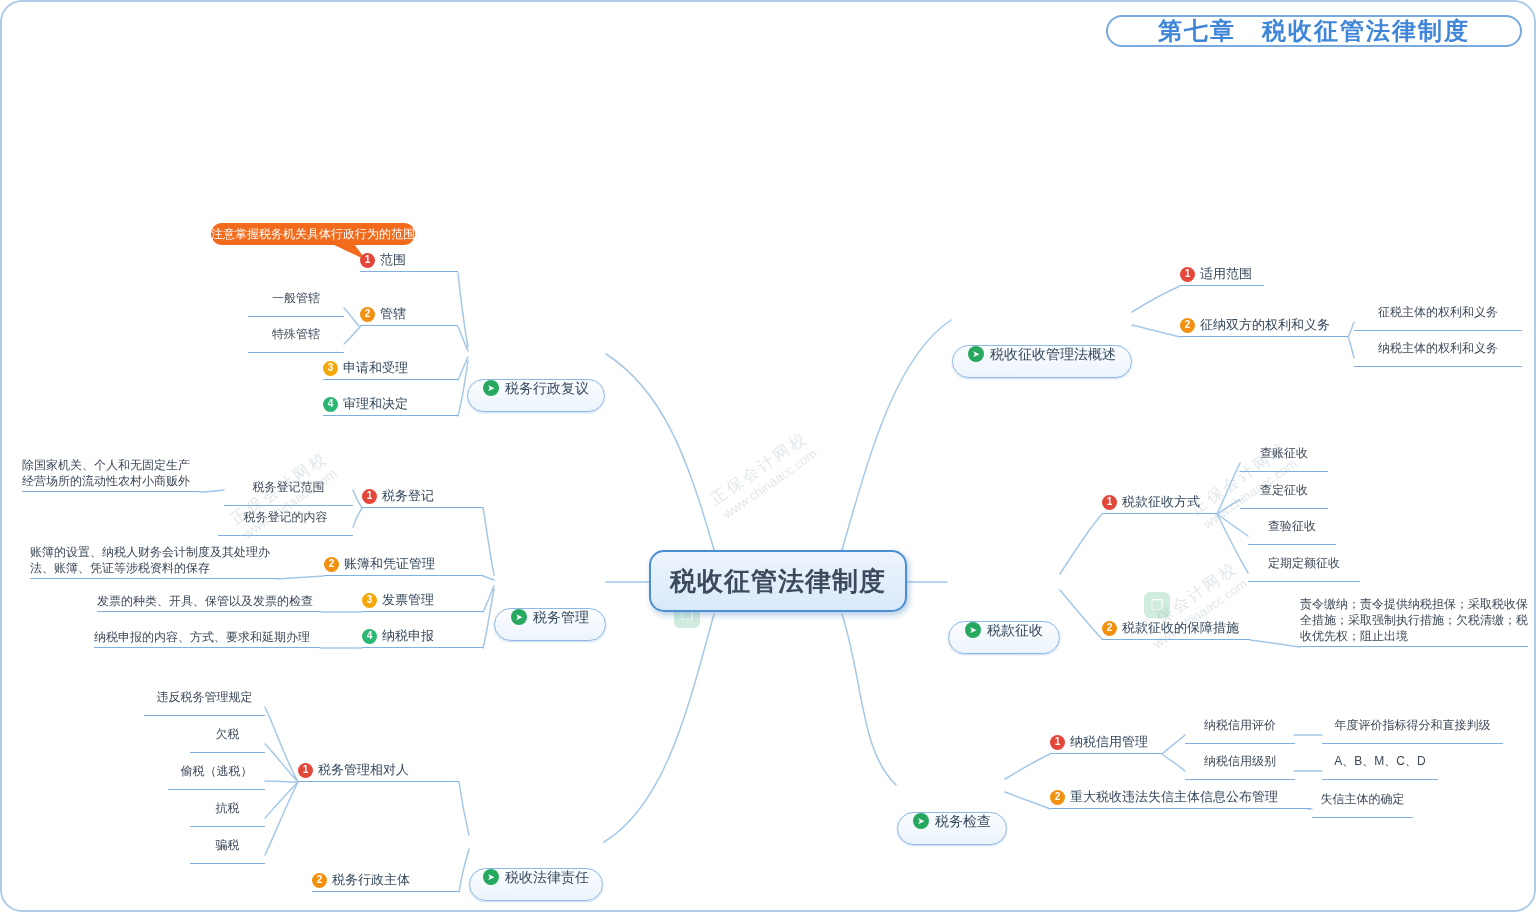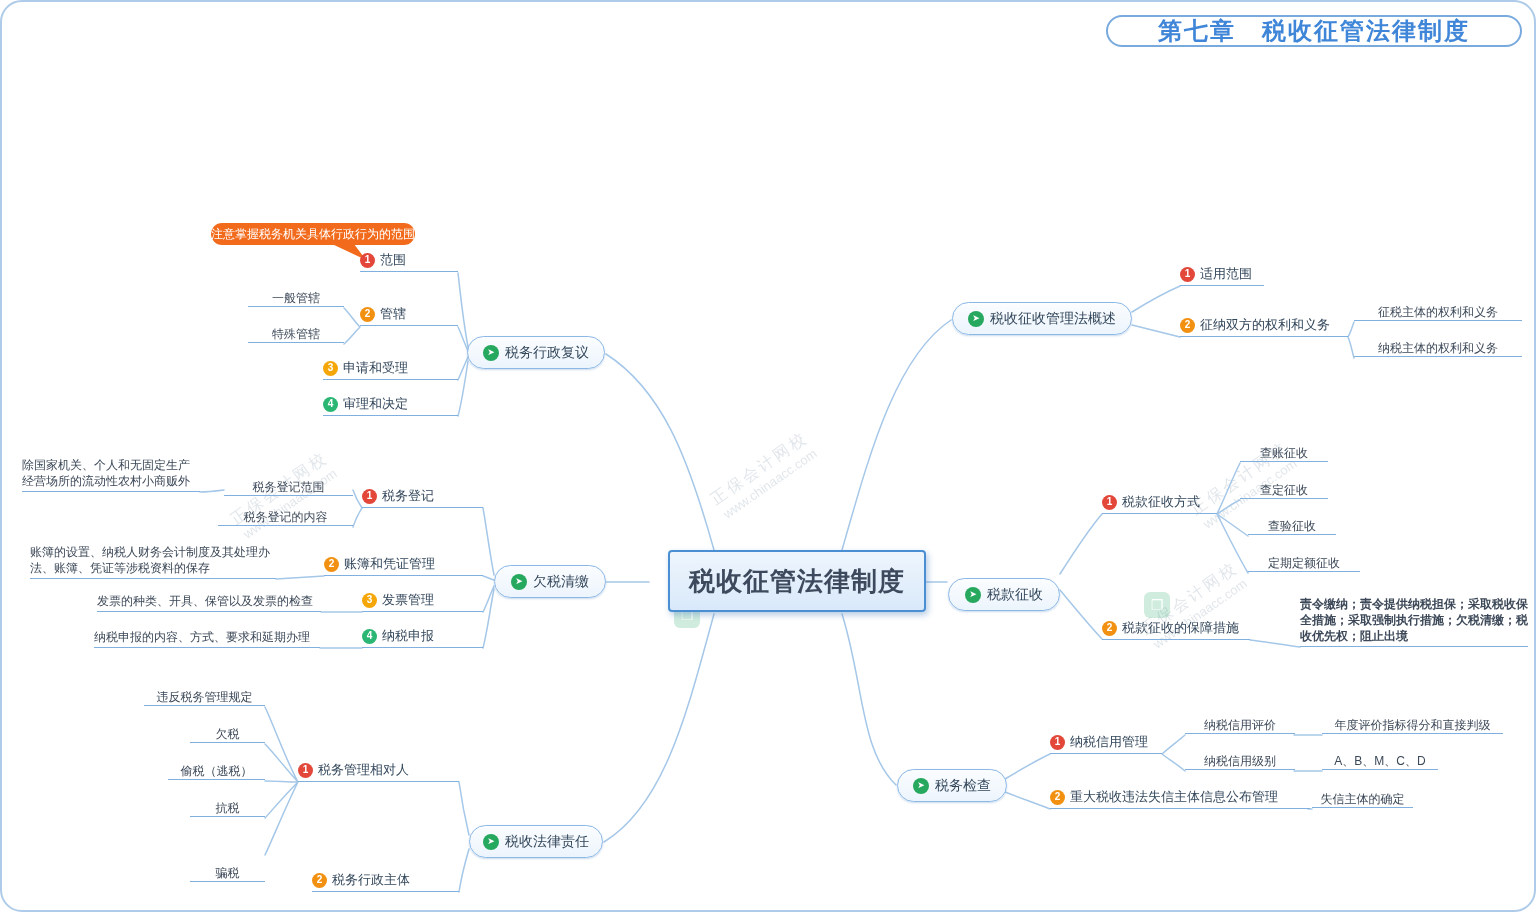--- a/index.html
+++ b/index.html
@@ -6,48 +6,48 @@
   body{font-family:"Liberation Sans","DejaVu Sans",sans-serif;}
   .canvas{position:relative;width:1536px;height:912px;box-sizing:border-box;
           background:#ffffff;border:2px solid #aecbe9;border-radius:22px;overflow:hidden;}
   svg.links{position:absolute;left:0;top:0;z-index:1;}
   
   .chapter{position:absolute;left:1104px;top:13px;width:416px;height:32px;z-index:3;
            box-sizing:border-box;border:2px solid #79aade;border-radius:26px;
            display:flex;align-items:center;justify-content:center;
            font-size:24px;font-weight:bold;color:#3f86d8;letter-spacing:2px;background:#fff;}
   
-  .center-node{position:absolute;left:666px;top:548px;width:258px;height:62px;z-index:3;
-           box-sizing:border-box;border:2px solid #4a8fd4;border-radius:4px;
+  .center-node{position:absolute;left:647px;top:548px;width:258px;height:62px;z-index:3;
+           box-sizing:border-box;border:2px solid #4a8fd4;border-radius:15px;
            background:linear-gradient(180deg,#eef5fd 0%,#d9e9fa 100%);
            box-shadow:2px 3px 6px rgba(90,140,190,.45);
            display:flex;align-items:center;justify-content:center;
            font-size:26px;font-weight:bold;color:#3d4a5d;letter-spacing:1px;}
   
   .bnode{position:absolute;z-index:3;box-sizing:border-box;height:33px;
-         display:flex;align-items:center;justify-content:center;gap:6px;
+         display:flex;justify-content:center;gap:6px;
          padding:0 10px;background:linear-gradient(180deg,#fbfdff 0%,#ecf4fc 100%);
          border:1px solid #8cb8e6;border-radius:17px;
          box-shadow:0 1px 2px rgba(100,150,200,.35);
-         font-size:14px;color:#33475b;white-space:nowrap;}
+         font-size:14px;color:#33475b;white-space:nowrap;margin-top:43px;}
   .node-icon{width:16px;height:16px;border-radius:50%;background:#27a85f;flex:0 0 16px;
          display:flex;align-items:center;justify-content:center;color:#fff;font-size:9px;}
   .node-icon::before{content:"➤";line-height:1;}
   
   .item{position:absolute;z-index:2;box-sizing:border-box;height:20px;
         display:flex;align-items:center;gap:5px;
         font-size:13px;color:#33475b;white-space:nowrap;
         border-bottom:1px solid #7fb0e0;padding-bottom:3px;}
   .badge{width:15px;height:15px;border-radius:50%;flex:0 0 15px;color:#fff;
         display:flex;align-items:center;justify-content:center;
         font-size:10px;font-weight:bold;line-height:1;}
   .b1{background:#e2473a;} .b2{background:#f29111;} .b3{background:#f5a70a;} .b4{background:#2bb673;}
   
   .leaf{position:absolute;z-index:2;box-sizing:border-box;font-size:12px;color:#3c4858;
-        line-height:15px;padding-bottom:0;border-bottom:1px solid #7fb0e0;white-space:nowrap;}
+        line-height:15px;padding-bottom:10px;border-bottom:1px solid #7fb0e0;white-space:nowrap;}
   .center-text{text-align:center;}
   .note{position:absolute;z-index:2;box-sizing:border-box;font-size:12px;color:#3c4858;
         line-height:16px;padding-bottom:2px;border-bottom:1px solid #7fb0e0;}
   
   .callout{position:absolute;left:209px;top:221px;z-index:4;background:#f26b1d;color:#fff;
         font-size:12px;line-height:14px;padding:4px 0;border-radius:11px;white-space:nowrap;}
   
   .wm{position:absolute;z-index:0;transform:rotate(-35deg);color:#c9d2da;opacity:.55;
         text-align:center;pointer-events:none;}
   .wm .wm-name{font-size:16px;letter-spacing:3px;}
@@ -96,21 +96,21 @@
   <div class="chapter">第七章　税收征管法律制度</div>
 
   <div class="center-node">税收征管法律制度</div>
 
   <div class="bnode" style="left:465px;top:334px;width:138px;">
     <span class="node-icon"></span>
     <span>税务行政复议</span>
   </div>
   <div class="bnode" style="left:492px;top:563px;width:112px;">
     <span class="node-icon"></span>
-    <span>欠税清缴</span>
+    <span>税务管理</span>
   </div>
   <div class="bnode" style="left:467px;top:823px;width:134px;">
     <span class="node-icon"></span>
     <span>税收法律责任</span>
   </div>
   <div class="bnode" style="left:950px;top:300px;width:180px;">
     <span class="node-icon"></span>
     <span>税收征收管理法概述</span>
   </div>
   <div class="bnode" style="left:946px;top:576px;width:112px;">
@@ -171,21 +171,21 @@
     <span>税务管理相对人</span>
   </div>
   <div class="item" style="left:310px;top:870px;width:147px;">
     <span class="badge b2">2</span>
     <span>税务行政主体</span>
   </div>
   <div class="leaf center-text" style="left:142px;top:688px;width:121px;">违反税务管理规定</div>
   <div class="leaf center-text" style="left:188px;top:725px;width:75px;">欠税</div>
   <div class="leaf center-text" style="left:166px;top:762px;width:97px;">偷税（逃税）</div>
   <div class="leaf center-text" style="left:188px;top:799px;width:75px;">抗税</div>
-  <div class="leaf center-text" style="left:188px;top:864px;width:75px;">骗税</div>
+  <div class="leaf center-text" style="left:188px;top:836px;width:75px;">骗税</div>
 
   <div class="item" style="left:1178px;top:264px;width:84px;">
     <span class="badge b1">1</span>
     <span>适用范围</span>
   </div>
   <div class="item" style="left:1178px;top:315px;width:168px;">
     <span class="badge b2">2</span>
     <span>征纳双方的权利和义务</span>
   </div>
   <div class="leaf center-text" style="left:1352px;top:303px;width:168px;">征税主体的权利和义务</div>
@@ -196,21 +196,21 @@
     <span>税款征收方式</span>
   </div>
   <div class="item" style="left:1100px;top:618px;width:148px;">
     <span class="badge b2">2</span>
     <span>税款征收的保障措施</span>
   </div>
   <div class="leaf center-text" style="left:1238px;top:444px;width:88px;">查账征收</div>
   <div class="leaf center-text" style="left:1238px;top:481px;width:88px;">查定征收</div>
   <div class="leaf center-text" style="left:1246px;top:517px;width:88px;">查验征收</div>
   <div class="leaf center-text" style="left:1246px;top:554px;width:112px;">定期定额征收</div>
-  <div class="note" style="left:1298px;top:594px;width:228px;font-weight:bold;">责令缴纳；责令提供纳税担保；采取税收保全措施；采取强制执行措施；欠税清缴；税收优先权；阻止出境</div>
+  <div class="note" style="left:1298px;top:594px;width:228px;">责令缴纳；责令提供纳税担保；采取税收保全措施；采取强制执行措施；欠税清缴；税收优先权；阻止出境</div>
 
   <div class="item" style="left:1048px;top:732px;width:112px;">
     <span class="badge b1">1</span>
     <span>纳税信用管理</span>
   </div>
   <div class="item" style="left:1048px;top:787px;width:260px;">
     <span class="badge b2">2</span>
     <span>重大税收违法失信主体信息公布管理</span>
   </div>
   <div class="leaf center-text" style="left:1183px;top:716px;width:110px;">纳税信用评价</div>

